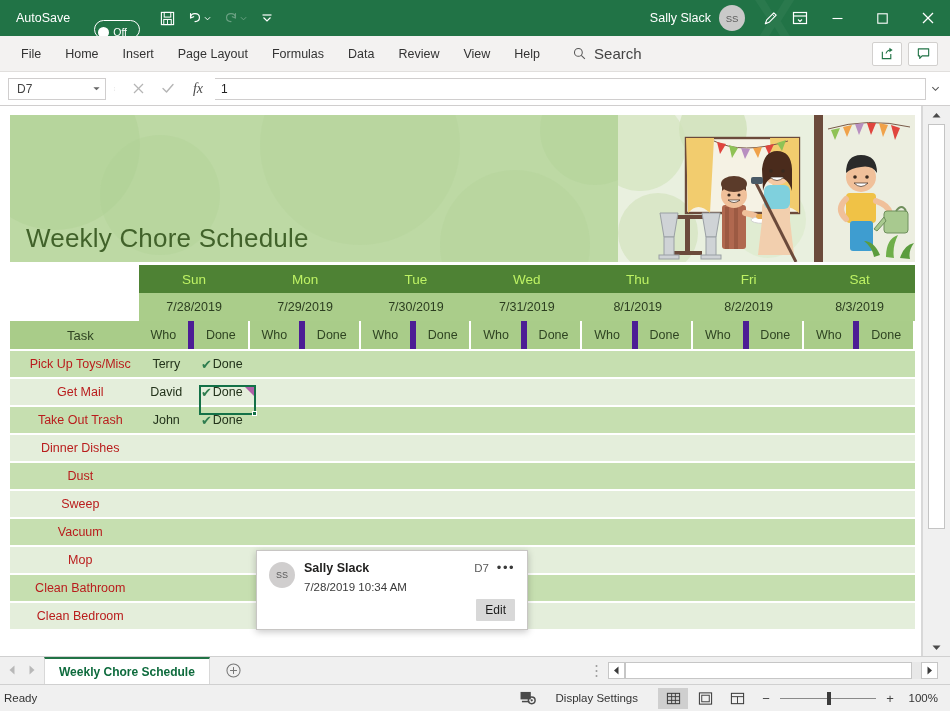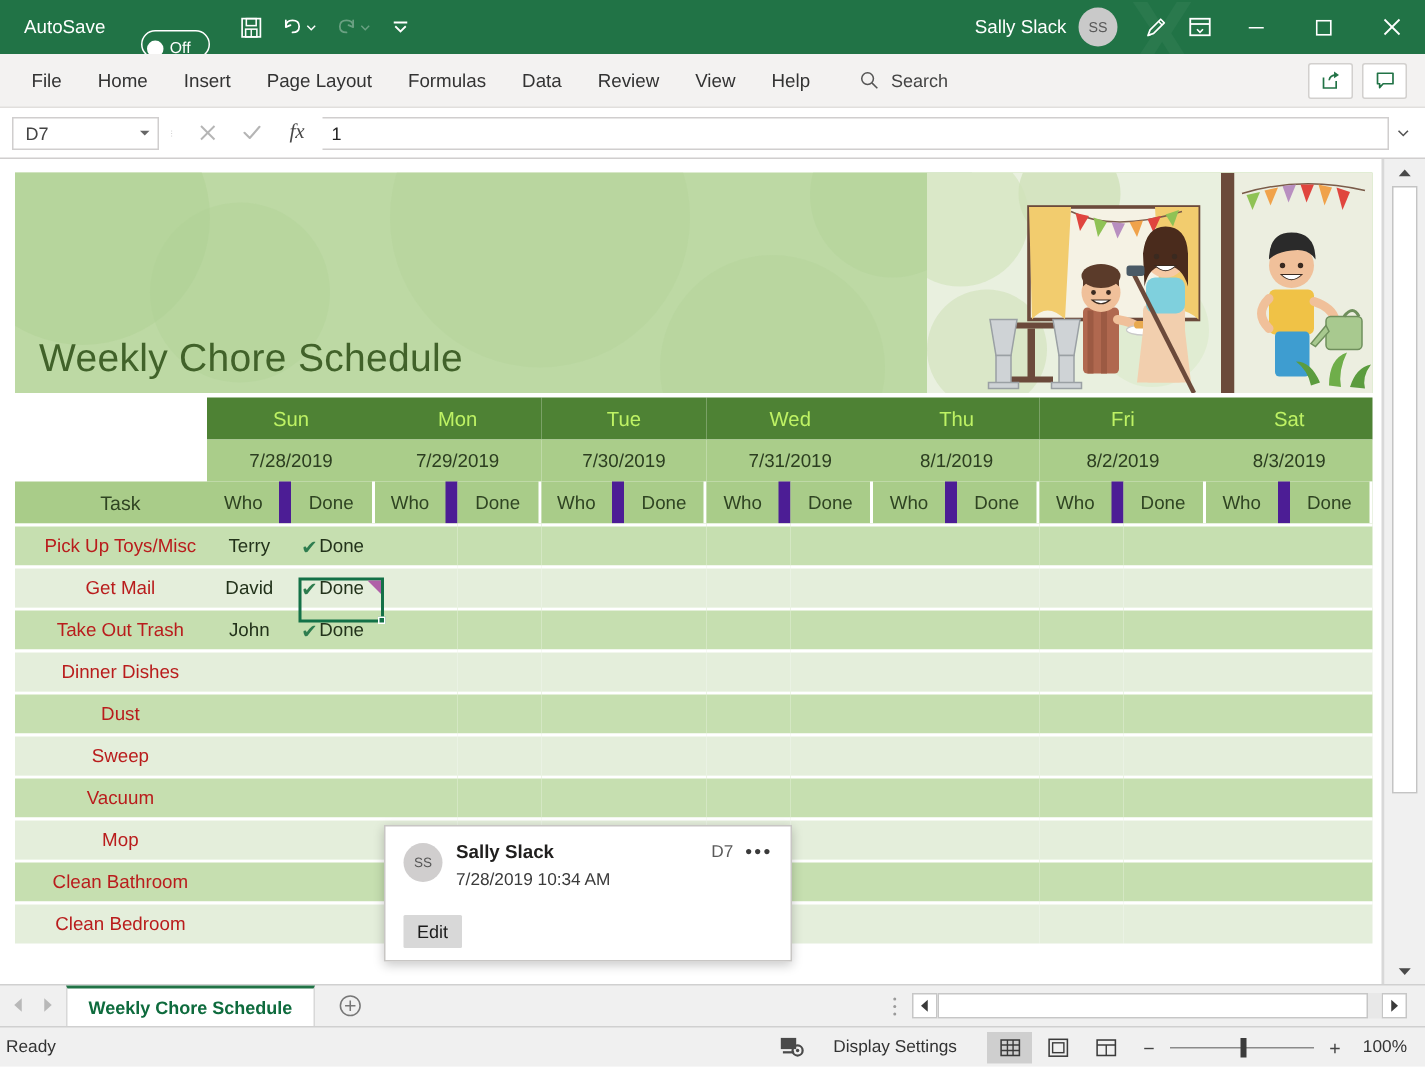--- a/index.html
+++ b/index.html
@@ -79,21 +79,21 @@
   .rtab {
     padding: 0 11px; height: 30px; line-height: 30px; font-size: 12.5px;
     color: #333333; margin-left: 2px; border-radius: 2px;
   }
   .rtab:first-child { margin-left: 10px; }
   .rtab.ctx { color: #0f6b3f; font-weight: normal; }
   .search-box {
     display: flex; align-items: center; gap: 8px; margin-left: 14px;
     height: 26px; padding: 0 8px; color: #555;
   }
-  .search-box span { font-size: 12px; color: #444; }
+  .search-box span { font-size: 15px; color: #444; }
   .ribbon-right {
     margin-left: auto; display: flex; align-items: center; gap: 6px;
     margin-right: 12px;
   }
   .ribbon-btn {
     width: 30px; height: 24px; border: 1px solid #d2d0ce; background: #ffffff;
     display: flex; align-items: center; justify-content: center; border-radius: 2px;
   }
 
   
@@ -165,21 +165,21 @@
     border-right: 2px solid #ffffff; height: 32px;
   }
   .hd-date {
     background: #aacd8a; color: #2c3e20; font-weight: bold; font-size: 12.5px;
     border-right: 2px solid #ffffff; border-top: 2px solid #ffffff; height: 30px;
   }
   .hd-sub {
     background: #a9cc89; color: #2f4422; font-size: 12.5px;
     border-top: 2px solid #ffffff; height: 33px;
   }
-  .hd-sub.who { border-right: 8px solid #4c1d95; }
+  .hd-sub.who { border-right: 6px solid #4c1d95; }
   .hd-sub.done { border-right: 2px solid #ffffff; }
   .hd-task {
     background: #a9cc89; color: #2f4422; font-size: 13px;
     text-align: left; padding-left: 12px !important;
     border-top: 2px solid #ffffff; border-right: 2px solid #ffffff; height: 33px;
   }
   .rw td { height: 28px; border-top: 2px solid #ffffff; }
   .rw.odd td { background: #c6dfb0; }
   .rw.even td { background: #e4eedb; }
   .cell-task {
@@ -218,21 +218,21 @@
     color: #585858; font-size: 9px; display: flex; align-items: center;
     justify-content: center; flex: 0 0 26px; margin-top: 1px;
   }
   .cmt-main { flex: 1; min-width: 0; }
   .cmt-row1 { display: flex; align-items: center; }
   .cmt-author { font-size: 12.5px; font-weight: bold; color: #201f1e; }
   .cmt-ref { margin-left: auto; font-size: 11.5px; color: #5a5a5a; }
   .cmt-more { margin-left: 8px; font-size: 13px; color: #3a3a3a; letter-spacing: 1.5px; line-height: 10px;}
   .cmt-text { font-size: 12.5px; color: #201f1e; margin-top: 3px; line-height: 15px; }
   .cmt-date { font-size: 11.5px; color: #3a3a3a; margin-top: 6px; }
-  .cmt-actions { display: flex; margin-top: 17px; }
+  .cmt-actions { display: flex; justify-content: flex-end; margin-top: 6px; }
   .cmt-edit {
     background: #d8d8d8; color: #1b1b1b; font-size: 12px;
     padding: 4px 9px; border-radius: 1px;
   }
 
   
   .vscroll {
     width: 28px; background: #f0f0f0; border-left: 1px solid #d8d8d8;
     display: flex; flex-direction: column; align-items: stretch;
     position: relative;

